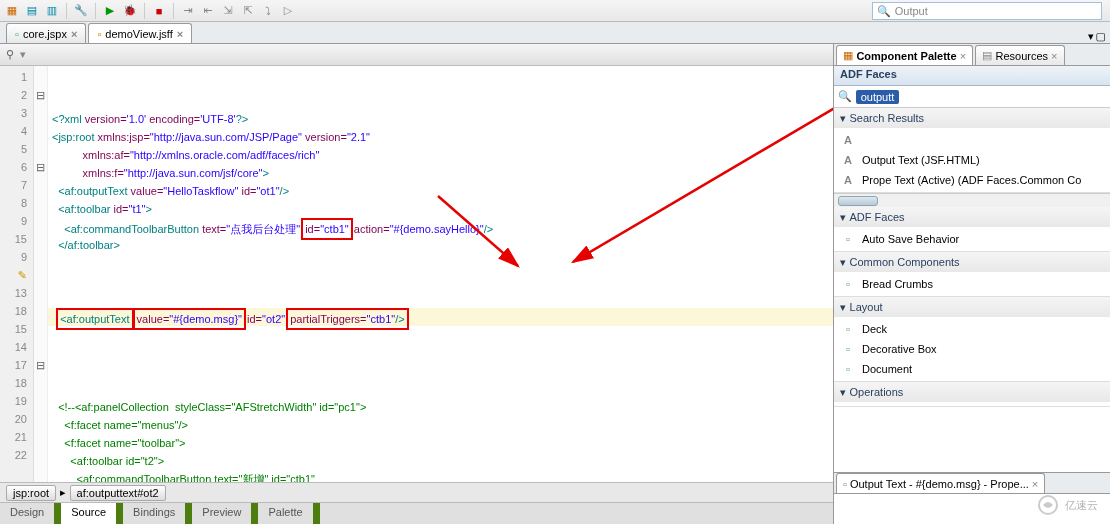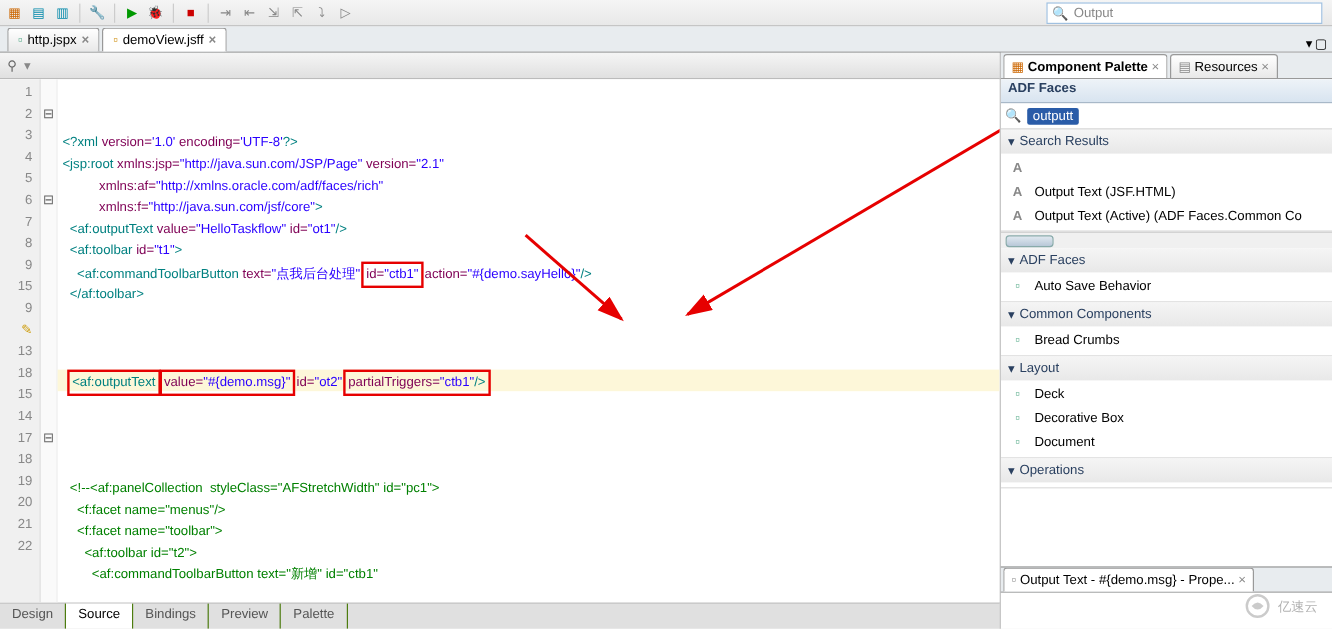--- a/index.html
+++ b/index.html
@@ -23,21 +23,21 @@
 .fold div{height:18px;text-align:center;line-height:18px}
 .code{flex:1;font-family:Consolas,"Courier New",monospace;font-size:12px;padding-top:2px;position:relative;white-space:pre}
 .code div.line{height:18px;line-height:18px;padding-left:4px}
 .line.hl{background:#fdf7d9}
 .tag{color:#008080}.attr{color:#7F0055}.str{color:#2A00FF}.cmt{color:#008000}
 .redbox{border:2px solid #e60000;padding:0 2px;display:inline-block;margin:0 -2px}
 svg.annot{position:absolute;left:0;top:0;pointer-events:none}
 .status-bar{height:20px;background:#e8e8e8;border-top:1px solid #bbb;display:flex;align-items:center;padding:0 6px;gap:4px;font-size:11px}
 .status-bar .crumb{background:linear-gradient(#fff,#ddd);border:1px solid #aaa;padding:1px 6px;border-radius:2px}
 .bottom-tabs{height:22px;background:#e0e0e0;border-top:1px solid #bbb;display:flex}
-.btab{padding:3px 10px;border-right:1px solid #4d7c0f;cursor:pointer;color:#555}
+.btab{padding:3px 10px;border-right:7px solid #4d7c0f;cursor:pointer;color:#555}
 .btab.active{background:#fff;color:#000}
 .right{flex:1;display:flex;flex-direction:column;background:#f5f5f5}
 .right-tabs{height:22px;background:#e8ecef;border-bottom:1px solid #999;display:flex;align-items:flex-end;padding-left:2px}
 .rtab{height:20px;border:1px solid #999;border-bottom:none;background:linear-gradient(#fff,#e8e8e8);padding:2px 6px;margin-right:2px;display:flex;align-items:center;gap:3px;border-radius:3px 3px 0 0;font-size:11px}
 .rtab .close{color:#888;cursor:pointer}
 .palette{flex:1;background:#fff;overflow:hidden;display:flex;flex-direction:column}
 .pal-head{height:20px;background:linear-gradient(#eef3f8,#d8e4f0);border-bottom:1px solid #a8b8c8;padding:2px 6px;font-weight:bold;color:#2a4060}
 .pal-search{height:22px;border-bottom:1px solid #ccc;display:flex;align-items:center;padding:0 4px;gap:4px}
 .pal-search .chip{background:#2a5ca8;color:#fff;padding:1px 5px;border-radius:2px;font-size:11px}
 .section{border-bottom:1px solid #ddd}
@@ -74,21 +74,21 @@
   <span class="ico" style="color:#888">▷</span>
   <div class="search-box">
     <span style="color:#2a6">🔍</span>
     <span>Output</span>
   </div>
 </div>
 
 <div class="tabs">
   <div class="tab">
     <span style="color:#5a8">▫</span>
-    <span>http.jspx</span>
+    <span>core.jspx</span>
     <span class="close">×</span>
   </div>
   <div class="tab" style="background:#fff">
     <span style="color:#c80">▫</span>
     <span>demoView.jsff</span>
     <span class="close">×</span>
   </div>
   <div class="tab-actions">
     <span class="ico">▾</span>
     <span class="ico">▢</span>
@@ -156,20 +156,25 @@
           <defs>
               <marker id="ah" markerWidth="10" markerHeight="10" refX="8" refY="3" orient="auto">
                 <path d="M0,0 L9,3 L0,6 Z" fill="#e60000"></path>
               </marker>
             </defs>
           <line x1="390" y1="130" x2="470" y2="200" stroke="#e60000" stroke-width="2.5" marker-end="url(#ah)"></line>
           <line x1="790" y1="40" x2="525" y2="196" stroke="#e60000" stroke-width="2.5" marker-end="url(#ah)"></line>
         </svg>
       <div class="line"><span class="tag">&lt;?xml</span> <span class="attr">version=</span><span class="str">'1.0'</span> <span class="attr">encoding=</span><span class="str">'UTF-8'</span><span class="tag">?&gt;</span></div><div class="line"><span class="tag">&lt;jsp:root</span> <span class="attr">xmlns:jsp=</span><span class="str">"http://java.sun.com/JSP/Page"</span> <span class="attr">version=</span><span class="str">"2.1"</span></div><div class="line">          <span class="attr">xmlns:af=</span><span class="str">"http://xmlns.oracle.com/adf/faces/rich"</span></div><div class="line">          <span class="attr">xmlns:f=</span><span class="str">"http://java.sun.com/jsf/core"</span><span class="tag">&gt;</span></div><div class="line">  <span class="tag">&lt;af:outputText</span> <span class="attr">value=</span><span class="str">"HelloTaskflow"</span> <span class="attr">id=</span><span class="str">"ot1"</span><span class="tag">/&gt;</span></div><div class="line">  <span class="tag">&lt;af:toolbar</span> <span class="attr">id=</span><span class="str">"t1"</span><span class="tag">&gt;</span></div><div class="line">    <span class="tag">&lt;af:commandToolbarButton</span> <span class="attr">text=</span><span class="str">"点我后台处理"</span> <span class="redbox"><span class="attr">id=</span><span class="str">"ctb1"</span></span> <span class="attr">action=</span><span class="str">"#{demo.sayHello}"</span><span class="tag">/&gt;</span></div><div class="line">  <span class="tag">&lt;/af:toolbar&gt;</span></div><div class="line"></div><div class="line"></div><div class="line"></div><div class="line hl">  <span class="redbox"><span class="tag">&lt;af:outputText</span></span> <span class="redbox"><span class="attr">value=</span><span class="str">"#{demo.msg}"</span></span> <span class="attr">id=</span><span class="str">"ot2"</span> <span class="redbox"><span class="attr">partialTriggers=</span><span class="str">"ctb1"</span><span class="tag">/&gt;</span></span></div><div class="line"></div><div class="line"></div><div class="line"></div><div class="line"></div><div class="line">  <span class="cmt">&lt;!--&lt;af:panelCollection  styleClass="AFStretchWidth" id="pc1"&gt;</span></div><div class="line">    <span class="cmt">&lt;f:facet name="menus"/&gt;</span></div><div class="line">    <span class="cmt">&lt;f:facet name="toolbar"&gt;</span></div><div class="line">      <span class="cmt">&lt;af:toolbar id="t2"&gt;</span></div><div class="line">        <span class="cmt">&lt;af:commandToolbarButton text="新增" id="ctb1"</span></div></div>
     </div>
+    <div class="status-bar">
+      <span class="crumb">jsp:root</span>
+      <span>▸</span>
+      <span class="crumb">af:outputtext#ot2</span>
+    </div>
     <div class="bottom-tabs" id="btabs">
         <div class="btab">Design</div>
         <div class="btab active">Source</div>
         <div class="btab">Bindings</div>
         <div class="btab">Preview</div>
         <div class="btab">Palette</div>
       </div>
   </div>
 
   <div class="right">
@@ -199,21 +204,21 @@
         <div class="sec-body" id="sr">
             <div class="item">
               <span class="ic" style="color:#888;font-weight:bold">A</span>
             </div>
             <div class="item">
               <span class="ic" style="color:#888;font-weight:bold">A</span>
               <span>Output Text (JSF.HTML)</span>
             </div>
             <div class="item">
               <span class="ic" style="color:#888;font-weight:bold">A</span>
-              <span>Output Text (Active) (ADF Faces.Common Co</span>
+              <span>Prope Text (Active) (ADF Faces.Common Co</span>
             </div>
           </div>
       </div>
       <div class="scroll-h">
           <div class="thumb" style="width:40px"></div>
         </div>
       <div id="sections">
           <div class="section">
             <div class="sec-head"><span>▾</span>ADF Faces</div>
             <div class="sec-body">

